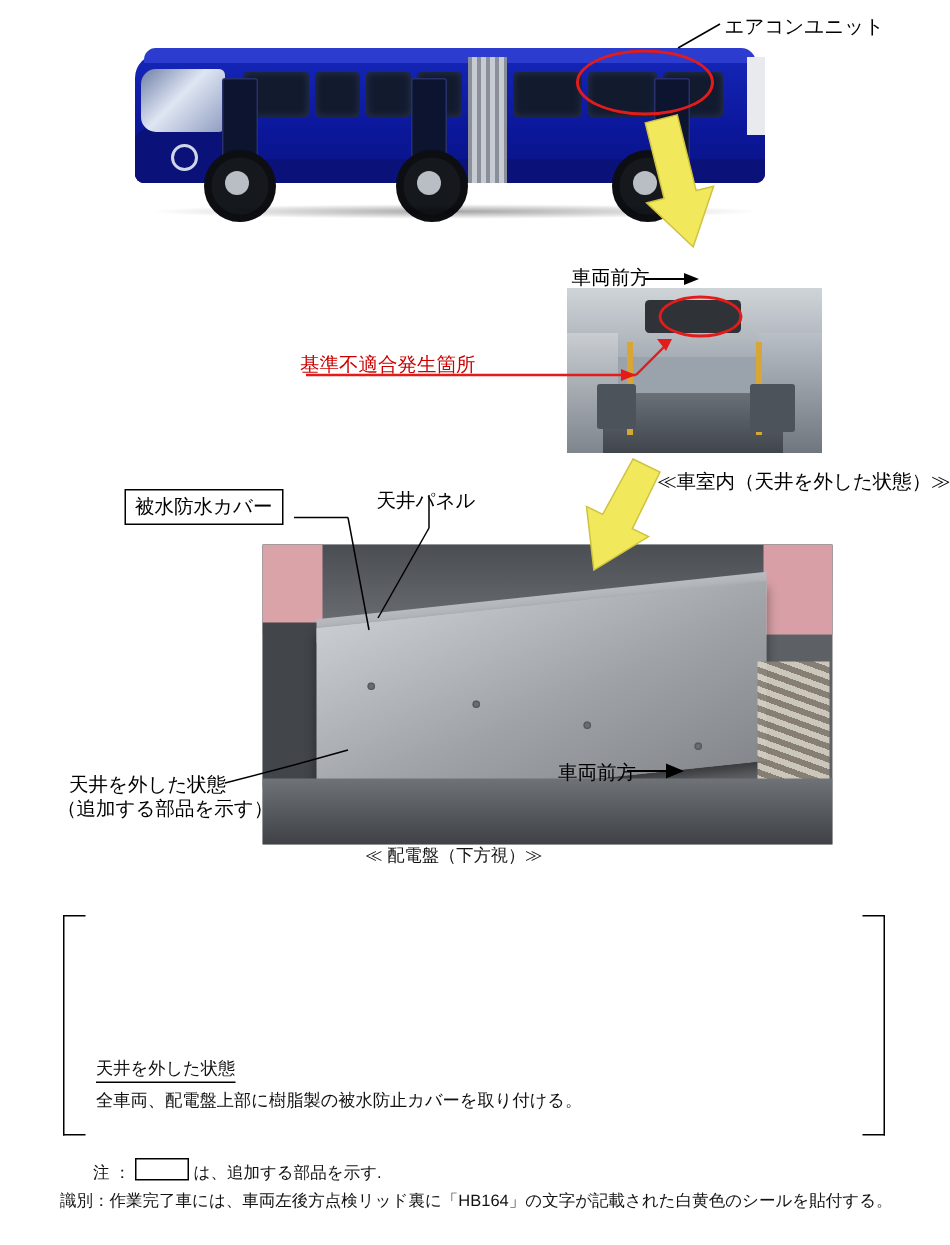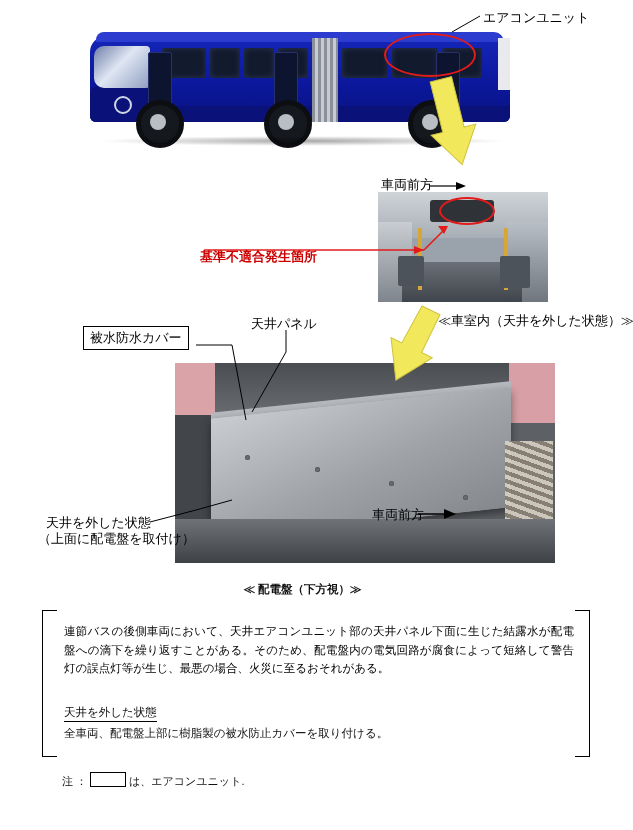--- a/index.html
+++ b/index.html
@@ -186,21 +186,21 @@
   }
 
   .note1{position:absolute;left:62px;top:772px;font-size:11px;}
   .note-box{
     display:inline-block;width:34px;height:13px;border:1px solid #000;
     vertical-align:-2px;margin:0 3px;background:#fff;
   }
   .note2{position:absolute;left:40px;top:793px;font-size:11px;}
 
   .caption-center{
-    position:absolute;left:0;top:582px;width:605px;text-align:center;font-size:11.5px;font-weight:bold;
+    position:absolute;left:0;top:563px;width:605px;text-align:center;font-size:11.5px;
   }
 </style>
 </head>
 <body>
 
 <div class="page">
 
   <div class="bus-photo">
     <div class="bus-body"></div>
     <div class="bus-roof"></div>
@@ -286,44 +286,44 @@
     <line x1="196" y1="510" x2="232" y2="500" stroke="#000" stroke-width="1"></line>
 
     <line x1="418" y1="514" x2="452" y2="514" stroke="#000" stroke-width="1.4"></line>
     <polygon points="456,514 444,509 444,519" fill="#000"></polygon>
   </svg>
 
   <div class="lbl" style="left:483px;top:9px;">エアコンユニット</div>
 
   <div class="lbl" style="left:381px;top:176px;">車両前方</div>
 
-  <div class="lbl" style="left:200px;top:248px;font-weight:bold;color:#cc0000;">基準不適合発生箇所</div>
+  <div class="lbl" style="left:200px;top:234px;font-weight:normal;color:#cc0000;">基準不適合発生箇所</div>
 
   <div class="lbl" style="left:438px;top:312px;text-align:center;">≪車室内（天井を外した状態）≫</div>
 
-  <div class="lbl" style="left:251px;top:315px;">天井パネル</div>
+  <div class="lbl" style="left:251px;top:325px;">天井パネル</div>
 
   <div class="lbl boxed" style="left:83px;top:326px;">被水防水カバー</div>
 
   <div class="lbl" style="left:46px;top:514px;">天井を外した状態</div>
-  <div class="lbl" style="left:38px;top:530px;">（上面に配電盤を取付け）</div>
+  <div class="lbl" style="left:38px;top:530px;">（追加する部品を示す）</div>
 
   <div class="lbl" style="left:372px;top:506px;">車両前方</div>
 
   <div class="caption-center">≪ 配電盤（下方視）≫</div>
 
   <div class="bracket-box">
     <div class="bk bk-l"></div>
     <div class="bk bk-r"></div>
   </div>
 
-  <div class="para">連節バスの後側車両において、天井エアコンユニット部の天井パネル下面に生じた結露水が配電盤への滴下を繰り返すことがある。そのため、配電盤内の電気回路が腐食によって短絡して警告灯の誤点灯等が生じ、最悪の場合、火災に至るおそれがある。</div>
 
   <div class="kaizen-title">天井を外した状態</div>
 
   <div class="kaizen-body">全車両、配電盤上部に樹脂製の被水防止カバーを取り付ける。</div>
 
   <div class="note1">
-    <span>注 ：</span><span class="note-box"></span><span>は、エアコンユニット.</span>
-  </div>
-
+    <span>注 ：</span><span class="note-box"></span><span>は、追加する部品を示す.</span>
+  </div>
+
+  <div class="note2">識別：作業完了車には、車両左後方点検リッド裏に「HB164」の文字が記載された白黄色のシールを貼付する。</div>
 
 </div>
 
 </body></html>

